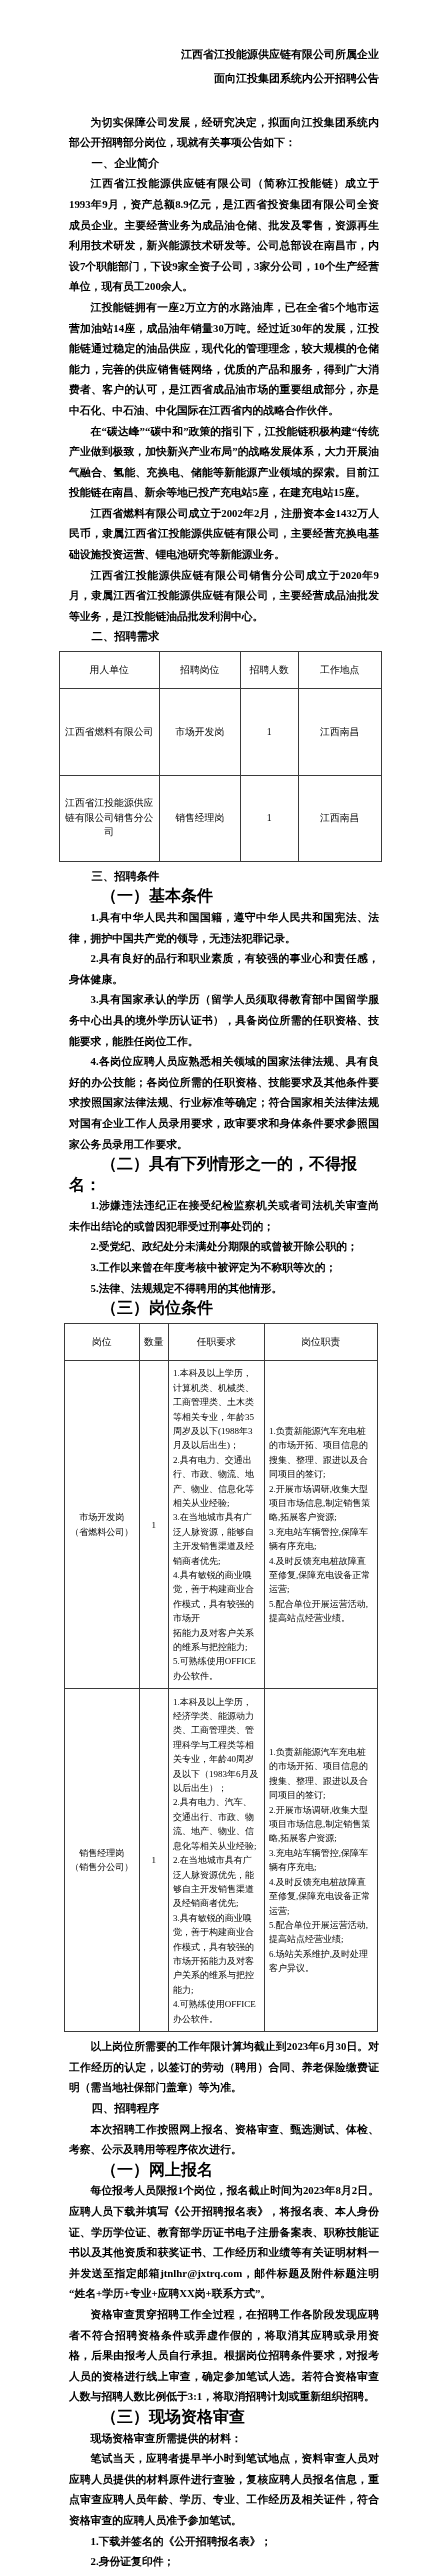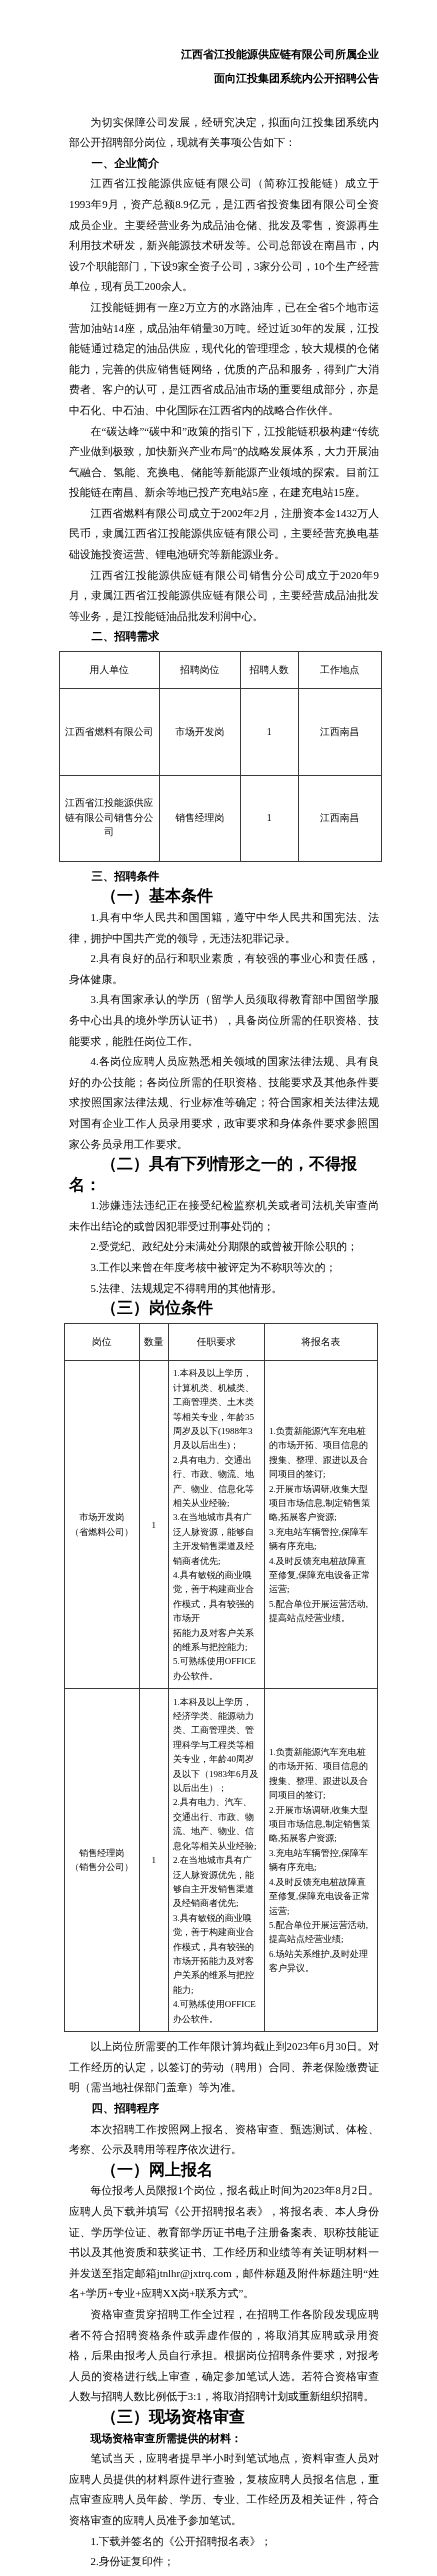--- a/index.html
+++ b/index.html
@@ -20,20 +20,21 @@
     line-height:24px;
     margin:0 0 21.6px 0;
     font-family:"Liberation Serif","DejaVu Serif",serif;
   }
   .para{
     font-size:10.8px;
     line-height:20.6px;
     text-align:justify;
     text-indent:2em;
     margin:0;
+    font-weight:bold;
   }
   .h1{
     font-size:11.3px;
     font-weight:bold;
     line-height:20.6px;
     text-indent:2em;
     margin:0;
     font-family:"Liberation Sans","DejaVu Sans",sans-serif;
   }
   .h2{
@@ -143,21 +144,21 @@
         <col class="c1">
         <col class="c2">
         <col class="c3">
         <col class="c4">
       </colgroup>
     <tbody>
         <tr>
       <th>岗位</th>
       <th>数量</th>
       <th>任职要求</th>
-      <th>将报名表</th>
+      <th>岗位职责</th>
     </tr>
     <tr>
       <td>市场开发岗
 （省燃料公司）</td>
       <td>1</td>
       <td class="left">1.本科及以上学历，计算机类、机械类、工商管理类、土木类等相关专业，年龄35周岁及以下(1988年3月及以后出生)；
 2.具有电力、交通出行、市政、物流、地产、物业、信息化等相关从业经验;
 3.在当地城市具有广泛人脉资源，能够自主开发销售渠道及经销商者优先;
 4.具有敏锐的商业嗅觉，善于构建商业合作模式，具有较强的市场开
 拓能力及对客户关系的维系与把控能力;

